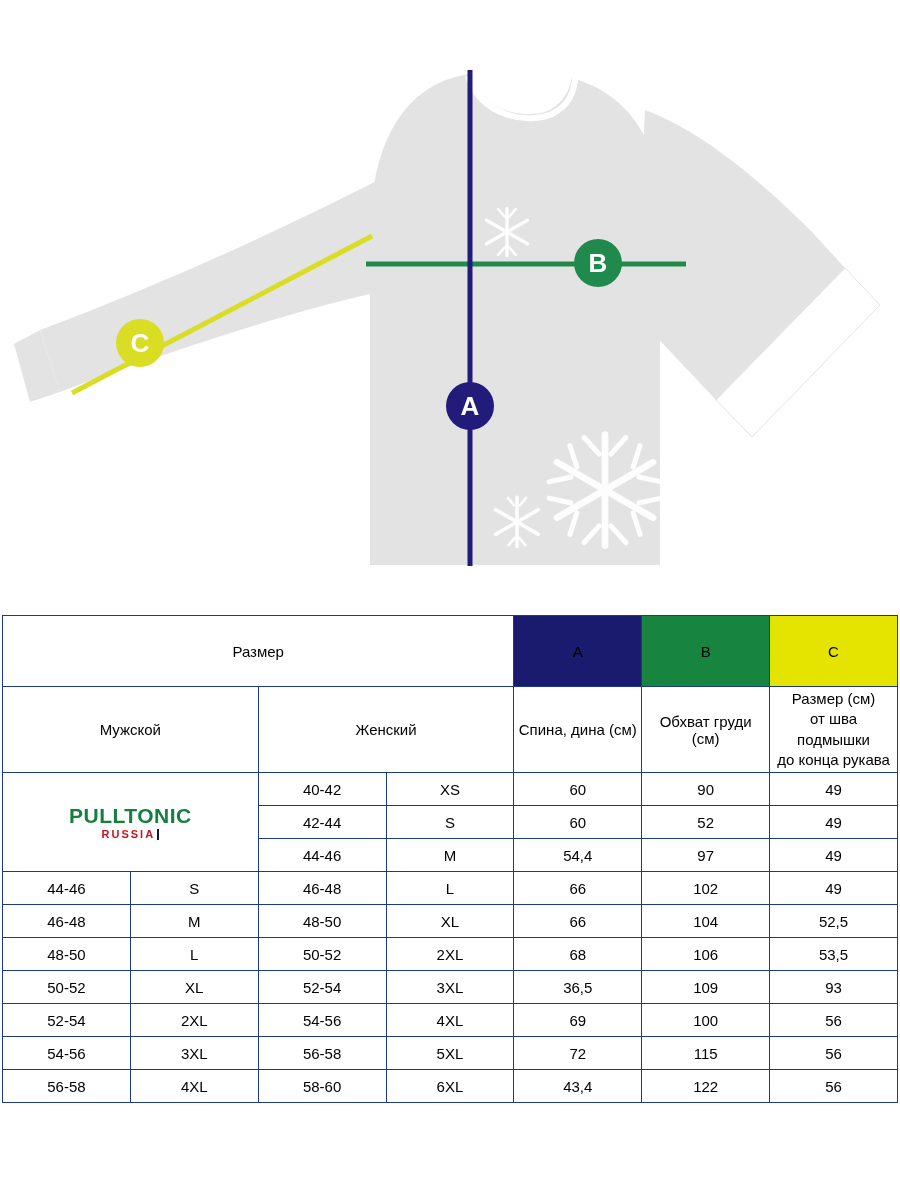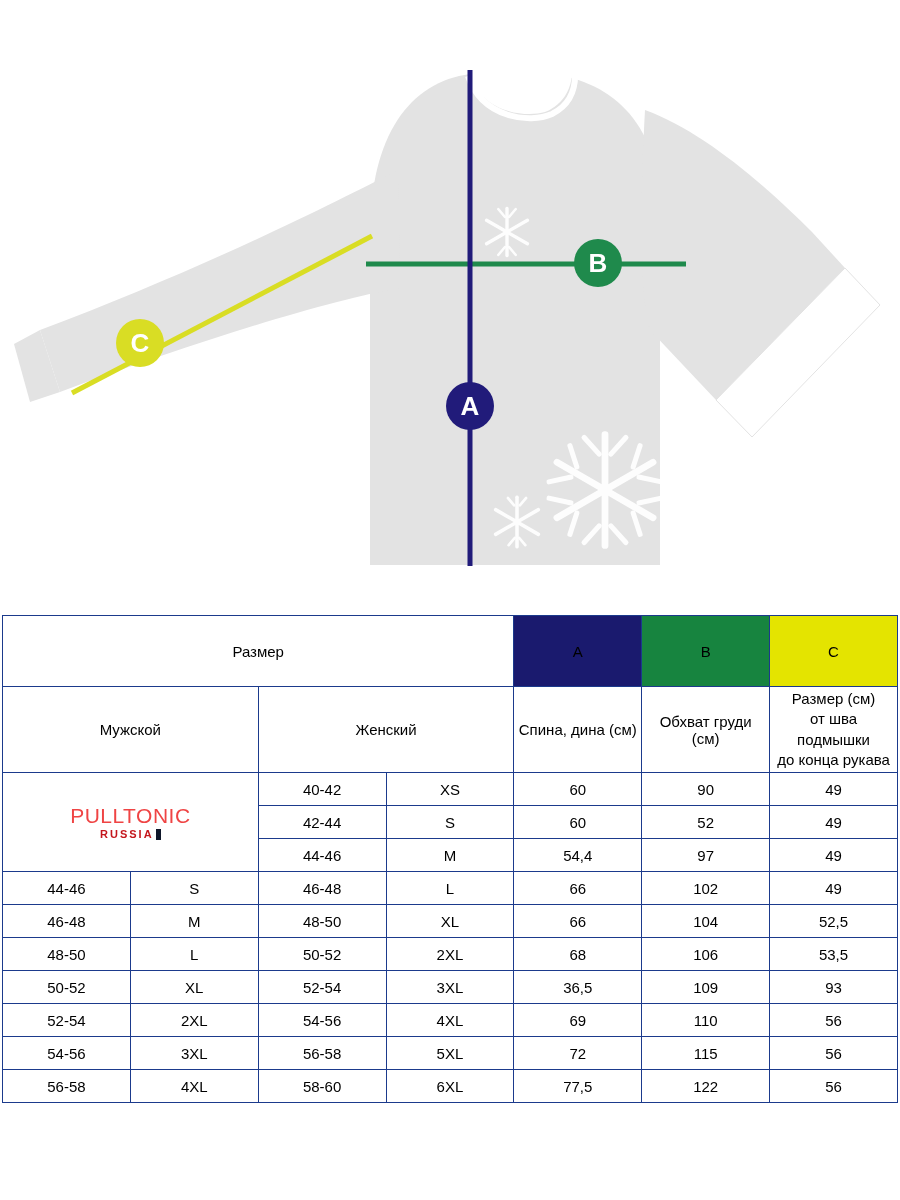--- a/index.html
+++ b/index.html
@@ -119,34 +119,34 @@
     padding: 0;
   }
   .brand {
     display: flex;
     flex-direction: column;
     align-items: center;
     justify-content: center;
     line-height: 1;
   }
   .brand-main {
-    color: #ef4444;
-    font-weight: normal;
+    color: #15803d;
+    font-weight: bold;
     font-size: 21px;
     letter-spacing: 0.5px;
     font-family: "Liberation Sans", sans-serif;
     text-align: right;
   }
   .brand-sub {
     color: #c4161c;
     font-weight: bold;
     font-size: 11px;
     letter-spacing: 2px;
     margin-top: 3px;
-    border-right: 5px solid #0f172a;
+    border-right: 2px solid #0f172a;
     padding-right: 2px;
   }
 </style>
 </head>
 <body>
 
 <div class="illustration">
   <svg width="900" height="615" viewBox="0 0 900 615" xmlns="http://www.w3.org/2000/svg">
 
     <g>
@@ -321,36 +321,36 @@
         <td>36,5</td>
         <td>109</td>
         <td>93</td>
       </tr>
       <tr class="data-row">
         <td>52-54</td>
         <td>2XL</td>
         <td>54-56</td>
         <td>4XL</td>
         <td>69</td>
-        <td>110</td>
+        <td>100</td>
         <td>56</td>
       </tr>
       <tr class="data-row">
         <td>54-56</td>
         <td>3XL</td>
         <td>56-58</td>
         <td>5XL</td>
         <td>72</td>
         <td>115</td>
         <td>56</td>
       </tr>
       <tr class="data-row">
         <td>56-58</td>
         <td>4XL</td>
         <td>58-60</td>
         <td>6XL</td>
-        <td>77,5</td>
+        <td>43,4</td>
         <td>122</td>
         <td>56</td>
       </tr>
     </tbody>
   </table>
 </div>
 
 </body></html>

